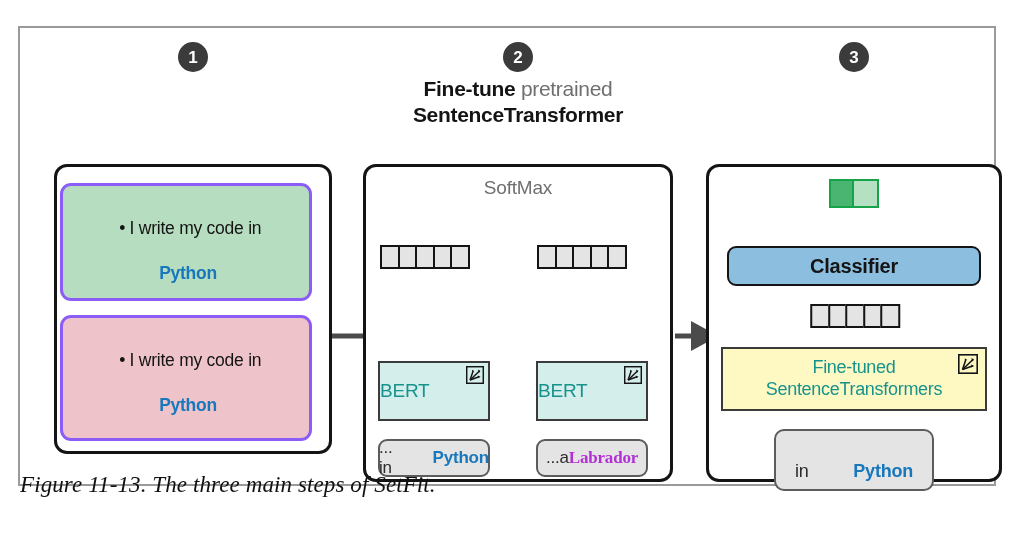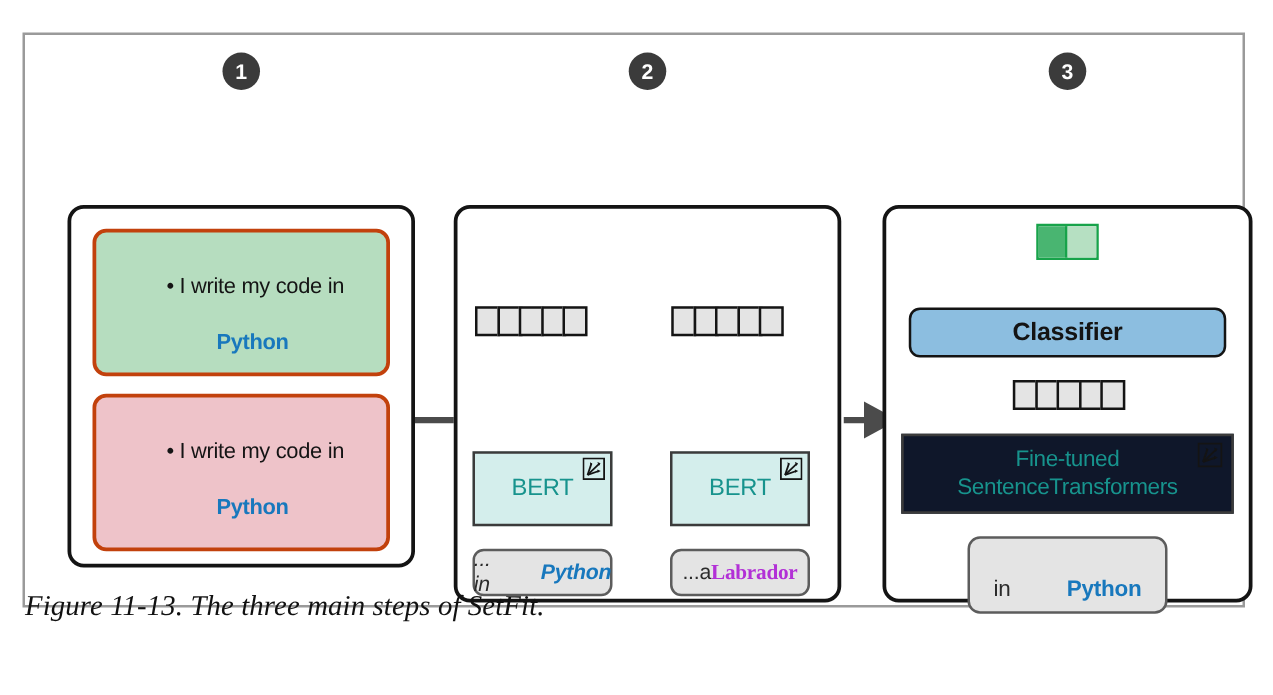--- a/index.html
+++ b/index.html
@@ -37,21 +37,21 @@
   .panel-body{
     position:absolute;left:0;top:122px;right:0;bottom:0;
     border:3px solid #141414;border-radius:13px;background:#fff;
     box-sizing:border-box;
   }
 
   
   #panel-1{left:34px;top:14px;width:278px;height:440px;}
   #panel-1 .panel-body{top:122px;height:290px;}
   .pair-box{
-    position:absolute;left:17px;right:17px;border:3px solid #c2410c;
+    position:absolute;left:3px;right:17px;border:3px solid #8b5cf6;
     border-radius:11px;box-sizing:border-box;padding:9px 10px 9px 10px;
   }
   #positive-pair-box{top:16px;height:118px;background:#b6ddbf;}
   #negative-pair-box{top:148px;height:126px;background:#eec3c9;}
   .bullet-line{
     font-size:17.5px;color:#141414;line-height:1.28;letter-spacing:-.25px;
     white-space:pre-wrap;
   }
   .bullet-line .kw-python{color:#1878bd;font-weight:bold;}
   .bullet-line .kw-sql{color:#1878bd;font-weight:bold;}
@@ -68,37 +68,37 @@
   .cell{
     width:20px;height:24px;background:#e4e4e4;border:2.5px solid #141414;
     box-sizing:border-box;margin-right:-2.5px;
   }
   #emb-row-left{left:14px;top:78px;}
   #emb-row-right{left:171px;top:78px;}
 
   .bert-box{
     position:absolute;width:112px;height:60px;background:#d4eeec;
     border:2.5px solid #3b3b3b;box-sizing:border-box;
-    display:flex;align-items:center;justify-content:center;
+    display:flex;align-items:center;justify-content:flex-start;
   }
   .bert-box .bert-label{
     font-size:19px;color:#17938d;letter-spacing:-.2px;
   }
   #bert-left{left:12px;top:194px;}
   #bert-right{left:170px;top:194px;}
 
   .spark-icon{position:absolute;right:4px;top:3px;width:18px;height:18px;}
 
   .sent-chip{
     position:absolute;height:38px;background:#e4e4e4;border:2.5px solid #5c5c5c;
     border-radius:9px;box-sizing:border-box;
     display:flex;align-items:center;justify-content:center;
     font-size:17px;color:#2b2b2b;letter-spacing:-.2px;padding:0 8px;
   }
-  #chip-left{left:12px;top:272px;width:112px;font-style:italic;}
+  #chip-left{left:12px;top:272px;width:112px;}
   #chip-right{left:170px;top:272px;width:112px;}
   #chip-left .kw-python,#chip-right .kw-lab{font-weight:bold;}
   .kw-python{color:#1878bd;margin-left:40px;}
   .kw-lab{color:#b230d6;font-family:Liberation Serif, serif;}
 
   
   #panel-3{left:686px;top:14px;width:296px;height:440px;}
   #panel-3 .panel-body{top:122px;height:318px;}
   #output-cells{
     position:absolute;left:50%;transform:translateX(-50%);top:12px;
@@ -111,21 +111,21 @@
   #classifier-box{
     position:absolute;left:18px;right:18px;top:79px;height:40px;
     background:#8cbee0;border:2.5px solid #141414;border-radius:9px;
     box-sizing:border-box;display:flex;align-items:center;justify-content:center;
     font-size:20px;font-weight:bold;color:#141414;letter-spacing:-.2px;
   }
   #emb-row-p3{left:50%;transform:translateX(-50%);top:137px;}
 
   #ft-st-box{
     position:absolute;left:12px;right:12px;top:180px;height:64px;
-    background:#0f172a;border:2.5px solid #3b3b3b;box-sizing:border-box;
+    background:#fef9c3;border:2.5px solid #3b3b3b;box-sizing:border-box;
     display:flex;align-items:center;justify-content:center;text-align:center;
     font-size:18px;color:#17938d;line-height:1.2;letter-spacing:-.3px;
   }
   #input-sentence-chip{
     position:absolute;left:50%;transform:translateX(-50%);top:262px;
     width:160px;height:62px;background:#e4e4e4;border:2.5px solid #5c5c5c;
     border-radius:10px;box-sizing:border-box;
     display:flex;align-items:center;justify-content:center;text-align:center;
     font-size:18px;color:#2b2b2b;line-height:1.25;letter-spacing:-.2px;
   }
@@ -197,24 +197,29 @@
           <span class="kw-python">Python</span>
         </div>
       </div>
 
     </div>
   </div>
 
   <div class="panel" id="panel-2">
     <div class="panel-head">
       <div class="step-badge">2</div>
+      <div class="panel-title">
+        <b>Fine-tune</b><span> pretrained</span><br>
+        <b>SentenceTransformer</b>
+      </div>
     </div>
 
     <div class="panel-body">
 
+      <div id="softmax-label">SoftMax</div>
 
       <div class="cell-row" id="emb-row-left">
         <div class="cell"></div>
         <div class="cell"></div>
         <div class="cell"></div>
         <div class="cell"></div>
         <div class="cell"></div>
       </div>
       <div class="cell-row" id="emb-row-right">
         <div class="cell"></div>

